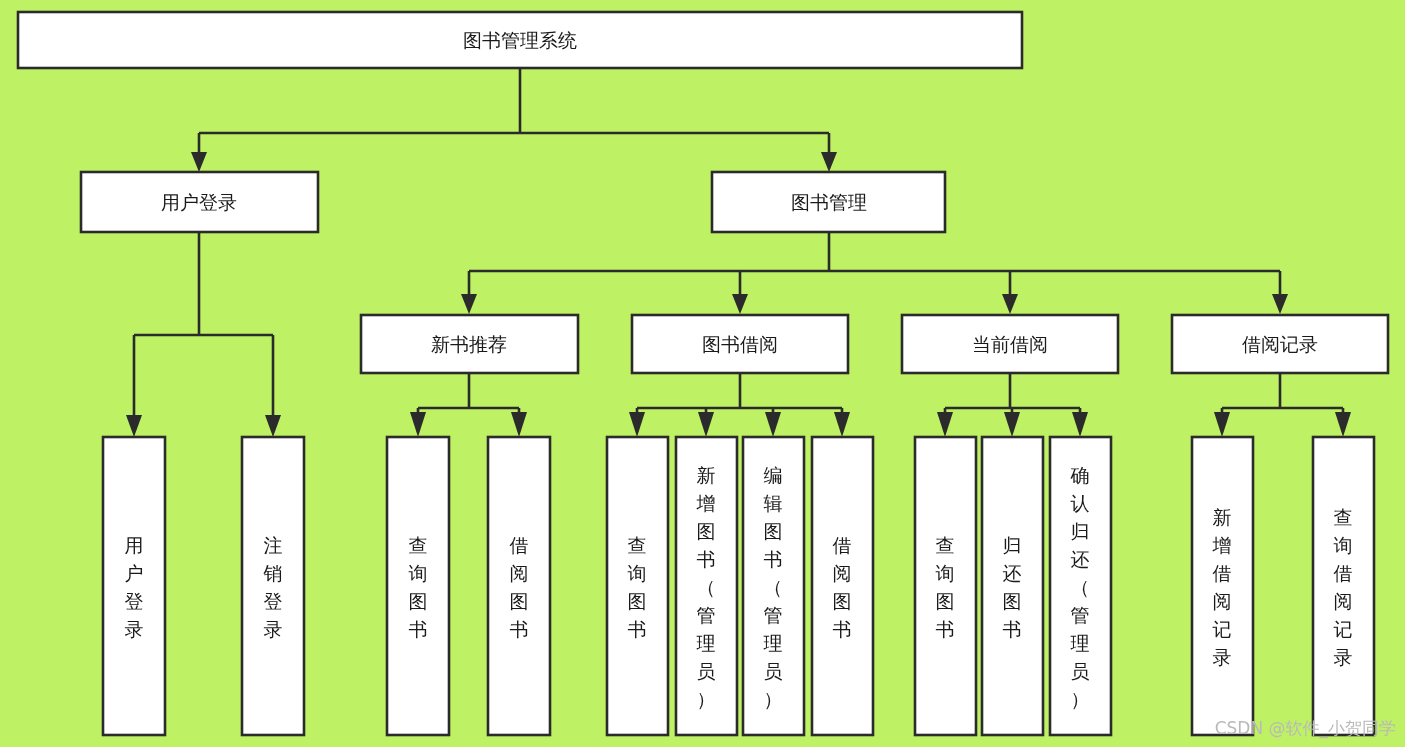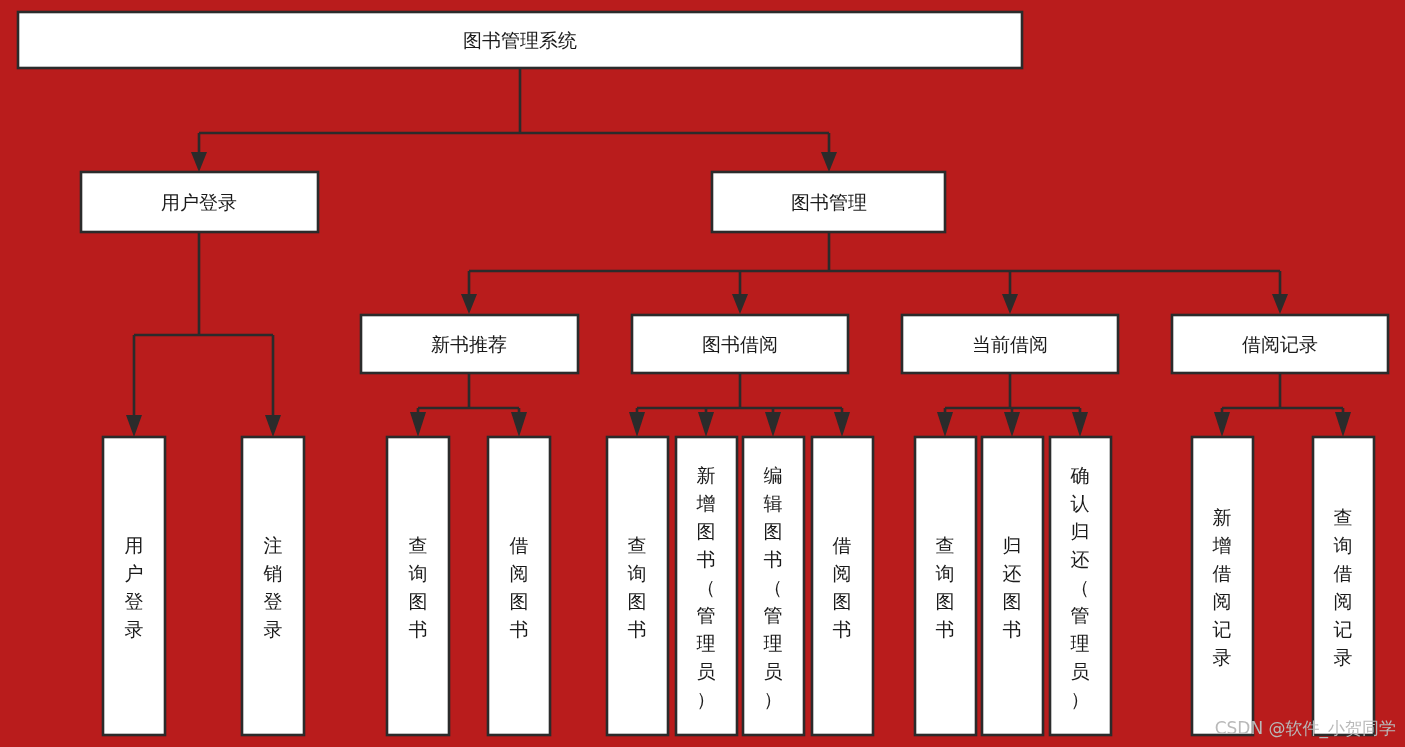--- a/index.html
+++ b/index.html
@@ -8,21 +8,21 @@
     padding: 0;
     background: #ffffff;
   }
   body {
     font-family: "Liberation Sans", "DejaVu Sans", sans-serif;
   }
   #diagram-root {
     position: relative;
     width: 1405px;
     height: 747px;
-    background: #b91c1c;
+    background: #bef264;
     overflow: hidden;
   }
   svg#flowchart {
     position: absolute;
     left: 0;
     top: 0;
     width: 1405px;
     height: 747px;
     display: block;
   }

